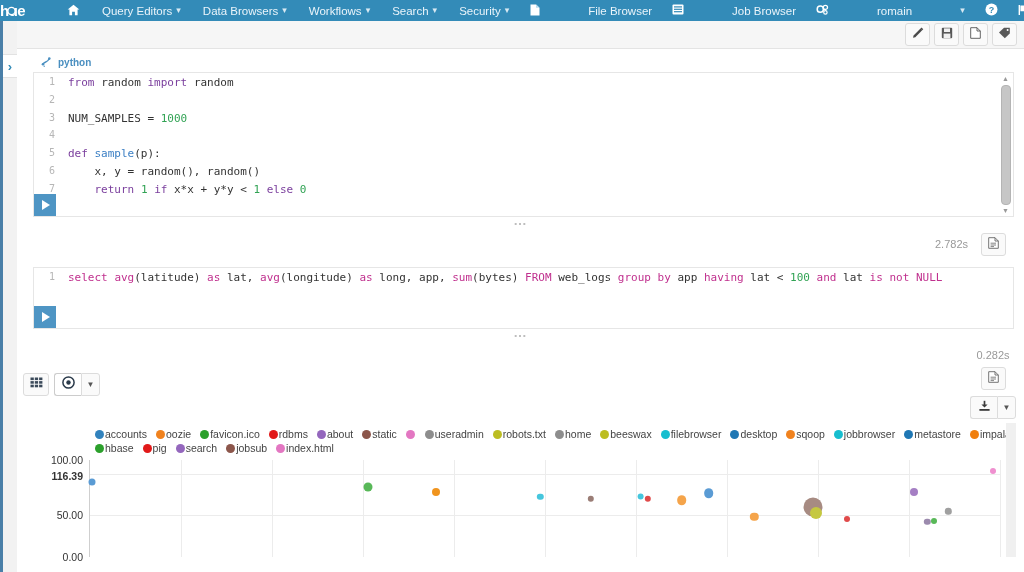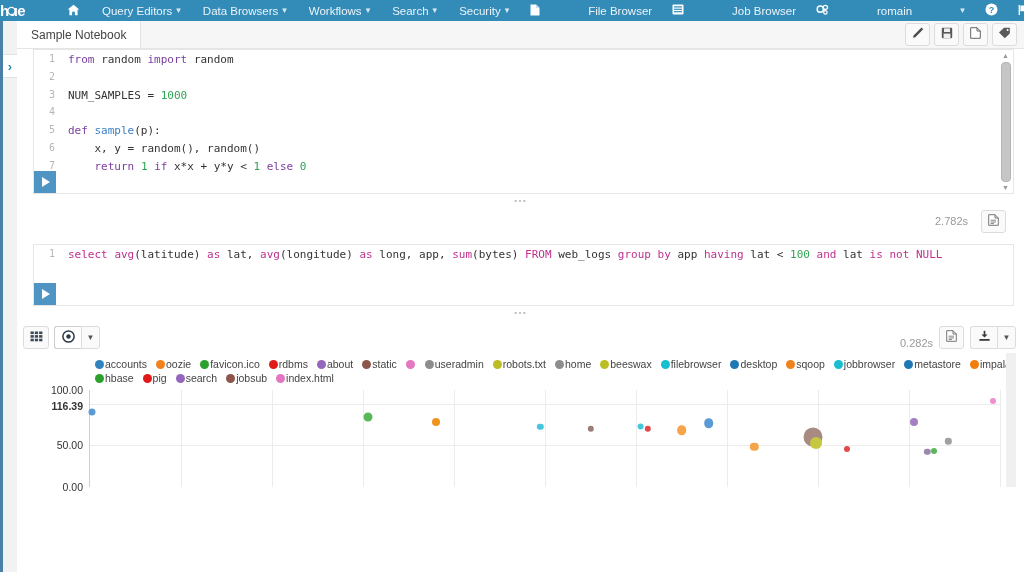--- a/index.html
+++ b/index.html
@@ -174,21 +174,21 @@
   }
   .tb-split .main{
     border-radius:3px 0 0 3px;border-right:none;width:26px;
   }
   .tb-split .caret-b{
     width:17px;height:21px;border:1px solid #dcdcdc;background:#fafafa;
     border-radius:0 3px 3px 0;display:flex;align-items:center;justify-content:center;
     cursor:pointer;color:#555;font-size:8px;
   }
   .tb-right{
-    margin-left:auto;display:flex;align-items:flex-end;gap:6px;
+    margin-left:auto;display:flex;align-items:center;gap:6px;flex-direction:column;
   }
 
   
   .chart-zone{position:relative;margin:0 8px 0 6px;}
   .legend{
     display:flex;flex-wrap:wrap;gap:0 9px;
     padding:4px 0 5px 72px;max-width:920px;
   }
   .lg{display:flex;align-items:center;gap:1px;font-size:10.5px;color:#444;cursor:pointer;height:14px;}
   .lg .dot{width:9px;height:9px;border-radius:50%;display:block;}
@@ -318,21 +318,20 @@
   <div class="page">
 
     <div class="left-rail">
       <div class="rail-line"></div>
       <div class="rail-toggle">›</div>
     </div>
 
     <div class="content">
 
       <div class="nb-head">
-        <div class="nb-title">Sample Notebook</div>
         <div class="nb-actions">
           <div class="btn-sq">
             <span>
               <svg width="12" height="12" viewBox="0 0 12 12">
                 <path d="M1 10.8 L1.6 8.5 L8.5 1.6 L10.2 3.3 L3.3 10.2 Z" fill="#4a4a4a"></path>
                 <path d="M9 1.1 L10.7 2.8" stroke="#4a4a4a" stroke-width="1.6"></path>
               </svg>
             </span>
           </div>
           <div class="btn-sq">
@@ -358,20 +357,31 @@
                 <path d="M1 5.5 L6 0.8 H11.8 V6.4 L6.8 11.2 Z" fill="#595959"></path>
                 <circle cx="9.6" cy="3.1" r="1" fill="#ffffff"></circle>
               </svg>
             </span>
           </div>
         </div>
       </div>
 
       <div class="snippet">
 
+        <div class="snip-label">
+          <span>
+            <svg width="13" height="12" viewBox="0 0 13 12">
+              <path d="M2 9 C4 6, 6 8, 8 4" stroke="#4a8fc0" stroke-width="1.4" fill="none"></path>
+              <circle cx="2" cy="9.3" r="1.3" fill="#4a8fc0"></circle>
+              <circle cx="8.3" cy="3.6" r="1.3" fill="#4a8fc0"></circle>
+              <path d="M3.2 10.6 L3.2 12" stroke="#4a8fc0" stroke-width="1"></path>
+            </svg>
+          </span>
+          <span class="lbl-txt">python</span>
+        </div>
 
         <div class="editor-wrap" style="height:143px;">
           <div class="editor" style="height:143px;">
             <div class="gutter">
               <div>1</div>
                 <div>2</div>
                 <div>3</div>
                 <div>4</div>
                 <div>5</div>
                 <div>6</div>

